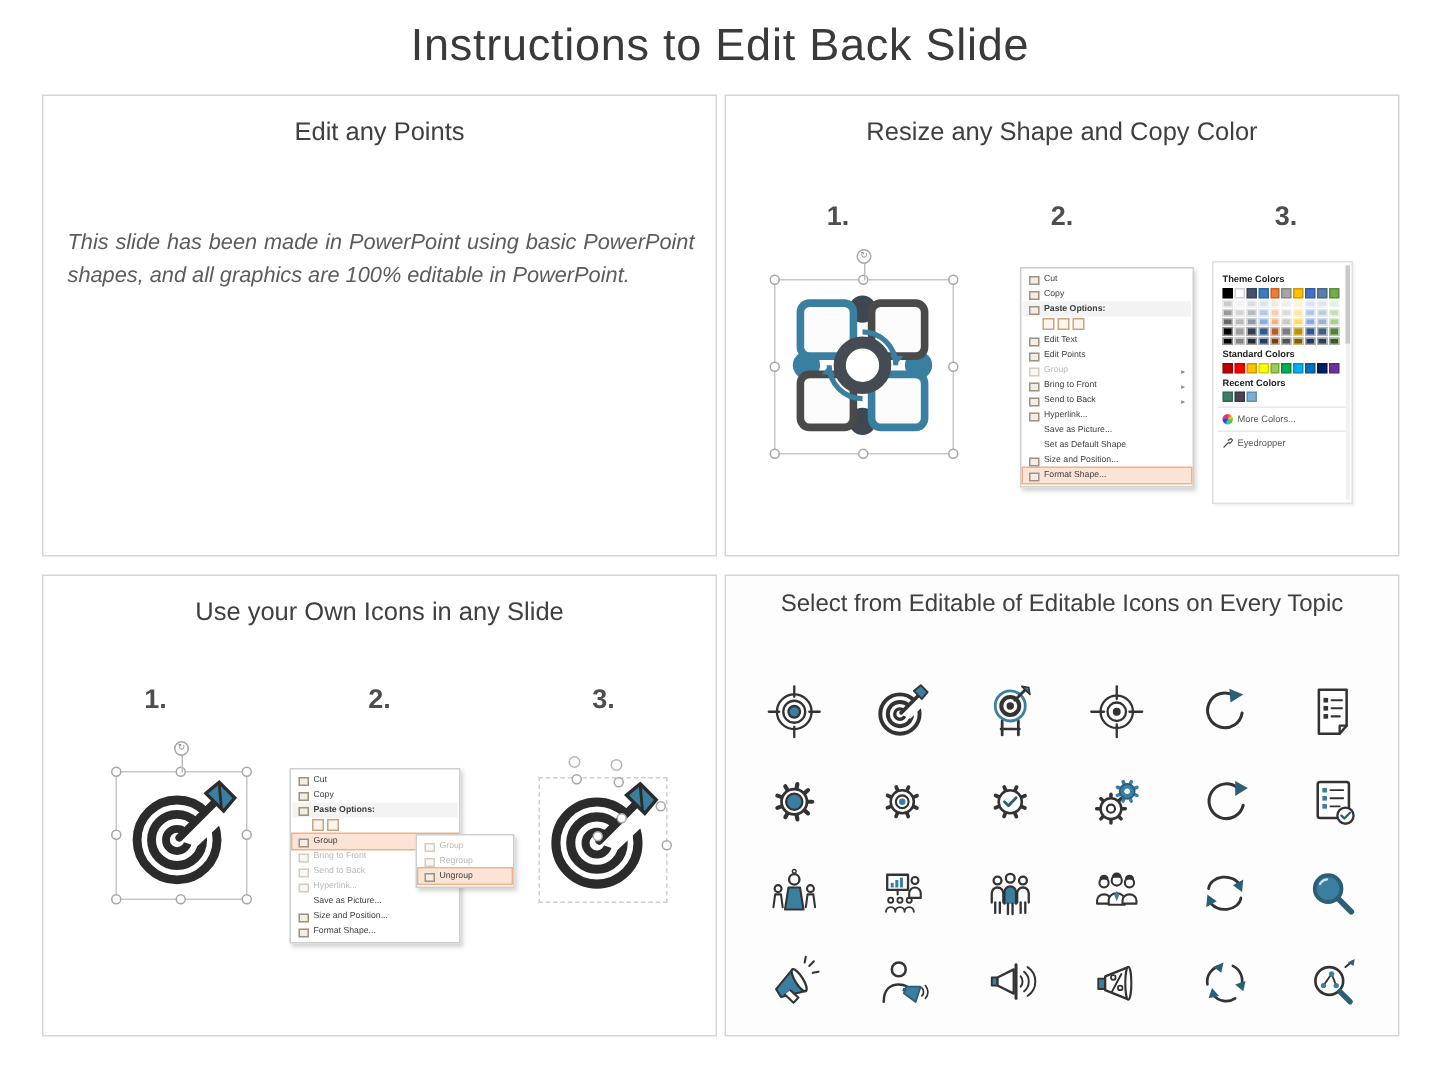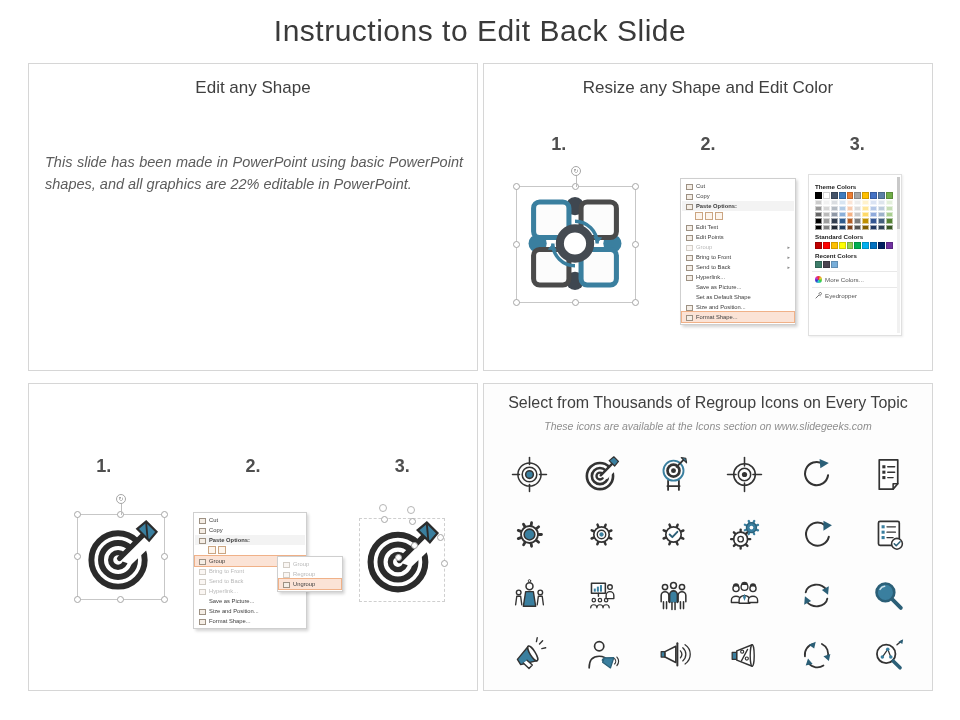--- a/index.html
+++ b/index.html
@@ -63,26 +63,26 @@
   .icell{display:flex;align-items:center;justify-content:center;}
   .br-sub{position:absolute;top:36px;left:0;width:100%;text-align:center;font-size:10.5px;font-style:italic;color:#8e8e8e;}
   #p-br .panel-header{top:10px;font-size:16px;}
 </style>
 </head>
 <body>
 
 <div class="slide-title">Instructions to Edit Back Slide</div>
 
 <div class="panel" id="p-tl">
-  <div class="panel-header">Edit any Shape</div>
-  <div class="para" id="para1">This slide has been made in PowerPoint using basic PowerPoint shapes, and all graphics are 22% editable in PowerPoint.</div>
+  <div class="panel-header">Edit any Points</div>
+  <div class="para" id="para1">This slide has been made in PowerPoint using basic PowerPoint shapes, and all graphics are 100% editable in PowerPoint.</div>
 </div>
 
 <div class="panel" id="p-tr">
-  <div class="panel-header">Resize any Shape and Edit Color</div>
+  <div class="panel-header">Resize any Shape and Copy Color</div>
   <div class="steps-row">
     <span class="step-num">1.</span>
     <span class="step-num">2.</span>
     <span class="step-num">3.</span>
   </div>
   <div class="sel-frame" style="left:32px;top:122px;width:118px;height:115px;">
     <svg width="104" height="101" viewBox="0 0 100 100" style="position:absolute;left:6px;top:6px;">
       <circle cx="50" cy="13" r="9" fill="#3f4750"></circle>
         <circle cx="87" cy="50" r="9" fill="#3a7f9f"></circle>
       <circle cx="50" cy="87" r="9" fill="#3f4750"></circle>
@@ -275,20 +275,21 @@
         </svg>
         <span>Eyedropper</span>
       </div>
       <div class="cp-scroll">
         <div class="cp-thumb"></div>
       </div>
     </div>
 </div>
 
 <div class="panel" id="p-bl">
+  <div class="panel-header">Use your Own Icons in any Slide</div>
   <div class="steps-row" style="top:72px;">
     <span class="step-num">1.</span>
     <span class="step-num">2.</span>
     <span class="step-num">3.</span>
   </div>
   <div class="sel-frame" style="left:48px;top:130px;width:86px;height:84px;">
     <svg width="76" height="74" viewBox="0 0 100 100" style="position:absolute;left:5px;top:5px;">
       <circle cx="46" cy="54" r="36" fill="none" stroke="#2b2b2b" stroke-width="8"></circle>
       <circle cx="46" cy="54" r="23" fill="none" stroke="#2b2b2b" stroke-width="8"></circle>
       <circle cx="46" cy="54" r="10" fill="none" stroke="#2b2b2b" stroke-width="7"></circle>
@@ -387,22 +388,21 @@
     <span class="handle" style="left:30px;top:12px;"></span>
     <span class="handle" style="left:58px;top:14px;"></span>
     <span class="handle" style="left:86px;top:30px;"></span>
     <span class="handle" style="left:90px;top:56px;"></span>
     <span class="handle" style="left:44px;top:50px;"></span>
     <span class="handle" style="left:60px;top:38px;"></span>
   </div>
 </div>
 
 <div class="panel" id="p-br">
-  <div class="panel-header">Select from Thousands of Regroup Icons on Every Topic</div>
-  <div class="br-sub">These icons are available  at the Icons section on www.slidegeeks.com</div>
+  <div class="panel-header">Select from Editable of Editable Icons on Every Topic</div>
   <div class="icon-grid" id="icon-grid">
       <div class="icell">
         <svg width="37" height="37" viewBox="0 0 48 48" fill="none" stroke-linecap="round" stroke-linejoin="round">
           <circle cx="24" cy="24" r="15" stroke="#333333" stroke-width="2"></circle>
           <circle cx="24" cy="24" r="9.5" stroke="#333333" stroke-width="2"></circle>
           <circle cx="24" cy="24" r="5" fill="#3a7f9f" stroke="#333333" stroke-width="2"></circle>
           <line x1="24" y1="2" x2="24" y2="11" stroke="#333333" stroke-width="2"></line>
           <line x1="24" y1="37" x2="24" y2="46" stroke="#333333" stroke-width="2"></line>
           <line x1="2" y1="24" x2="11" y2="24" stroke="#333333" stroke-width="2"></line>
           <line x1="37" y1="24" x2="46" y2="24" stroke="#333333" stroke-width="2"></line>

